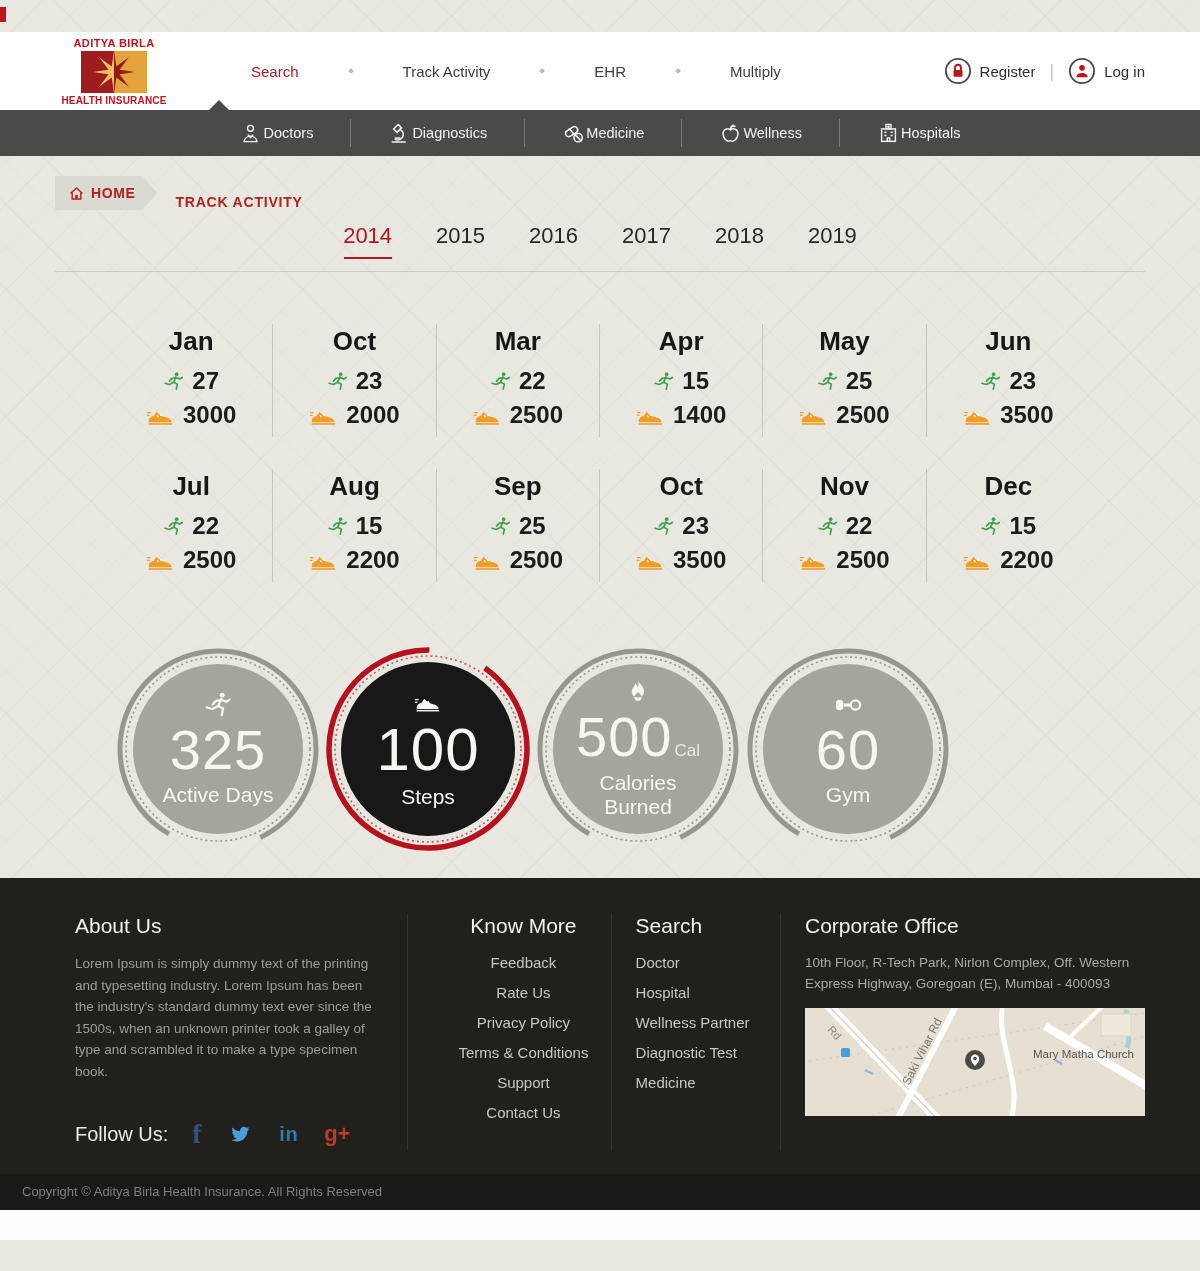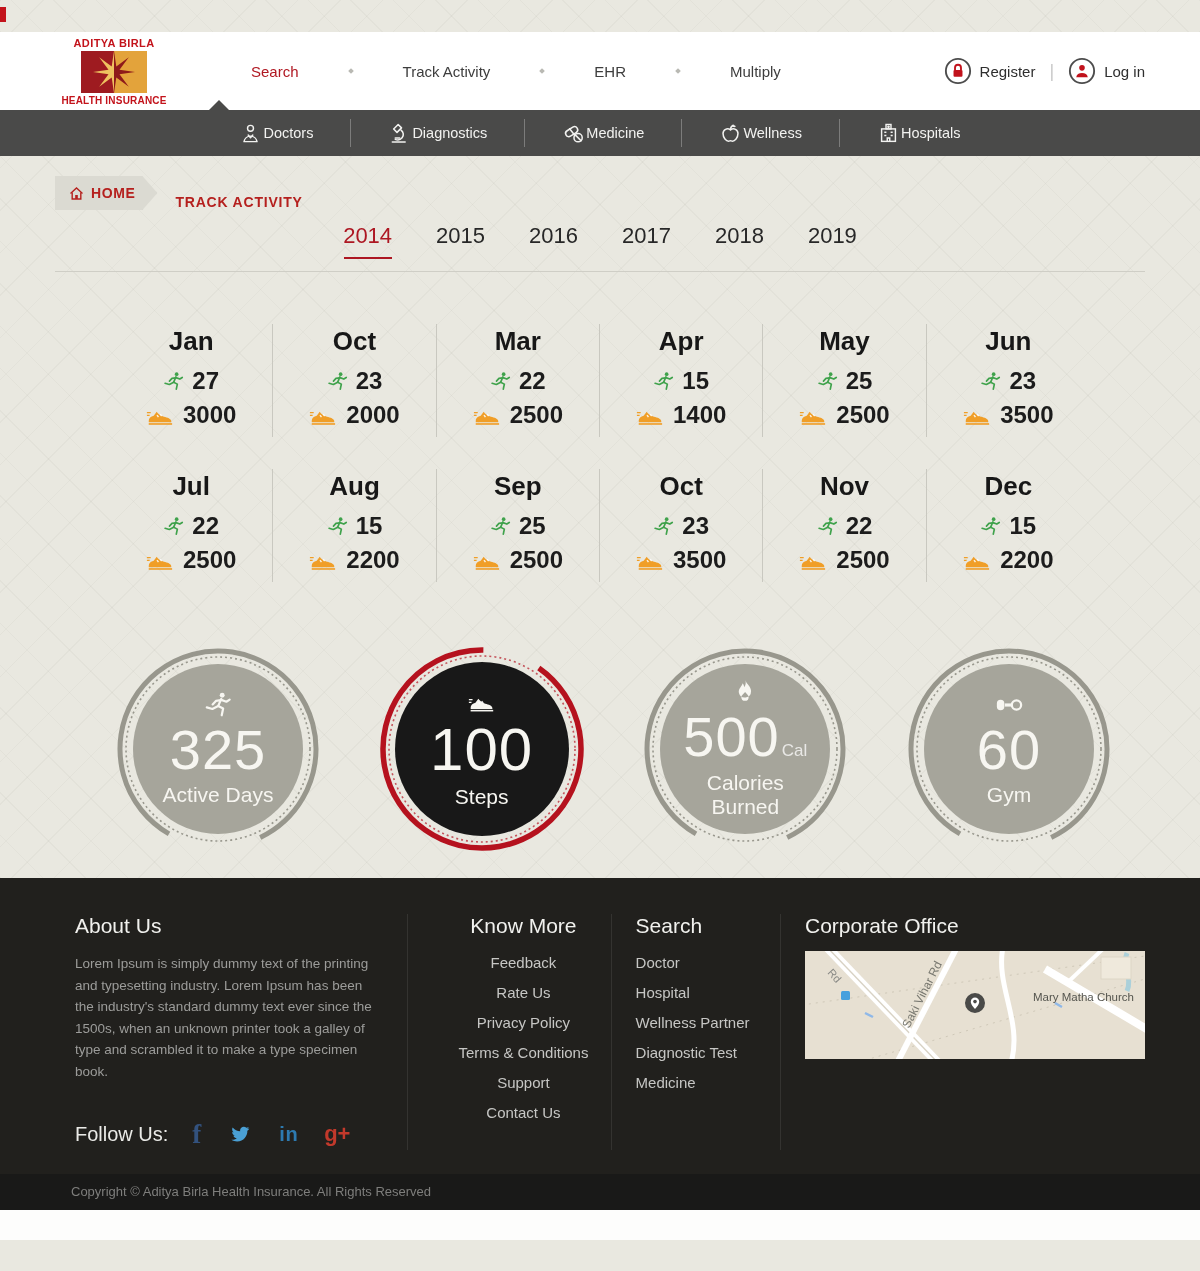--- a/index.html
+++ b/index.html
@@ -90,21 +90,21 @@
   }
   .month-cell { text-align:center; padding:2px 0 8px; border-right:1px solid #c9c8c0; }
   .month-cell:nth-child(6n) { border-right:none; }
   .month-title { font-size:26px; font-weight:bold; color:#171717; margin-bottom:10px; }
   .stat-line { display:flex; align-items:center; justify-content:center; gap:8px; margin-top:6px; }
   .stat-line .icon.runner { width:21px; height:21px; color:#3fa24b; }
   .stat-line .icon.shoe { width:29px; height:22px; color:#f09e27; }
   .stat-value { font-size:24px; font-weight:bold; color:#1c1c1c; }
 
   
-  .circles-row { width:1001px; margin:62px 0 0 113px; display:flex; justify-content:space-between; }
+  .circles-row { width:1001px; margin:62px 0 0 113px; display:flex; }
   .circle-widget { width:210px; height:210px; position:relative; cursor:pointer; }
   .circle-widget svg.ring { position:absolute; inset:0; width:210px; height:210px; }
   .circle-content {
     position:absolute; inset:0; display:flex; flex-direction:column;
     align-items:center; justify-content:center; color:#f7f6f1; text-align:center;
   }
   .circle-content .icon { width:28px; height:28px; color:#f7f6f1; margin-bottom:2px; }
   .circle-value { font-size:56px; line-height:1.05; letter-spacing:1px; }
   .circle-unit { font-size:17px; color:rgba(255,255,255,0.75); margin-left:2px; }
   .circle-label { font-size:21px; line-height:1.15; margin-top:4px; max-width:120px; }
@@ -124,21 +124,21 @@
   .social-gp { font-weight:bold; font-size:22px; color:#c2392b; }
   .f-know { width:210px; padding-left:28px; border-right:1px solid #343330;text-align:center; }
   .f-search { width:175px; padding-left:24px; border-right:1px solid #343330; }
   .f-links { margin-top:16px; list-style:none; }
   .f-links li { font-size:15px; color:#c6c6c4; margin-bottom:13px; cursor:pointer; }
   .f-office { flex:1; padding-left:24px; }
   .f-office .addr { margin-top:15px; font-size:13.5px; line-height:1.55; color:#a8a8a6; max-width:345px; }
   .map-box { margin-top:13px; width:340px; height:108px; cursor:pointer; }
   .map-box svg { display:block; }
 
-  .copyright-bar { background:#191918; height:36px; display:flex; align-items:center; padding:0 71px; }
+  .copyright-bar { background:#191918; height:36px; display:flex; align-items:center; padding:0 22px; }
   .copyright-text { font-size:13px; color:#7e7e7c; }
   .bottom-gap { height:30px; background:#fdfdfc; }
 </style>
 </head>
 <body>
 
 <div class="corner-mark"></div>
 <div class="top-gap texture"></div>
 
 <header class="site-header">
@@ -731,20 +731,21 @@
         <li>Doctor</li>
         <li>Hospital</li>
         <li>Wellness Partner</li>
         <li>Diagnostic Test</li>
         <li>Medicine</li>
       </ul>
   </div>
 
   <div class="f-col f-office">
     <h3>Corporate Office</h3>
+    <p class="addr">10th Floor, R-Tech Park, Nirlon Complex, Off. Western Express Highway, Goregoan (E), Mumbai - 400093</p>
     <div class="map-box">
       <svg width="340" height="108" viewBox="0 0 340 108">
         <rect width="340" height="108" fill="#e7e0d2"></rect>
         <path d="M-10 55 L340 5" stroke="#cfc8b8" stroke-width="1" stroke-dasharray="2 5" fill="none"></path>
         <path d="M40 115 L340 28" stroke="#cfc8b8" stroke-width="1" stroke-dasharray="2 5" fill="none"></path>
         <path d="M20 -6 L135 114" stroke="#ffffff" stroke-width="9" fill="none"></path>
         <path d="M20 -6 L135 114" stroke="#d8d2c4" stroke-width="1.4" fill="none"></path>
         <path d="M152 -4 L92 112" stroke="#ffffff" stroke-width="6" fill="none"></path>
         <path d="M198 -4 C190 35 218 70 206 112" stroke="#ffffff" stroke-width="5" fill="none"></path>
         <path d="M240 18 L345 80" stroke="#ffffff" stroke-width="8" fill="none"></path>

